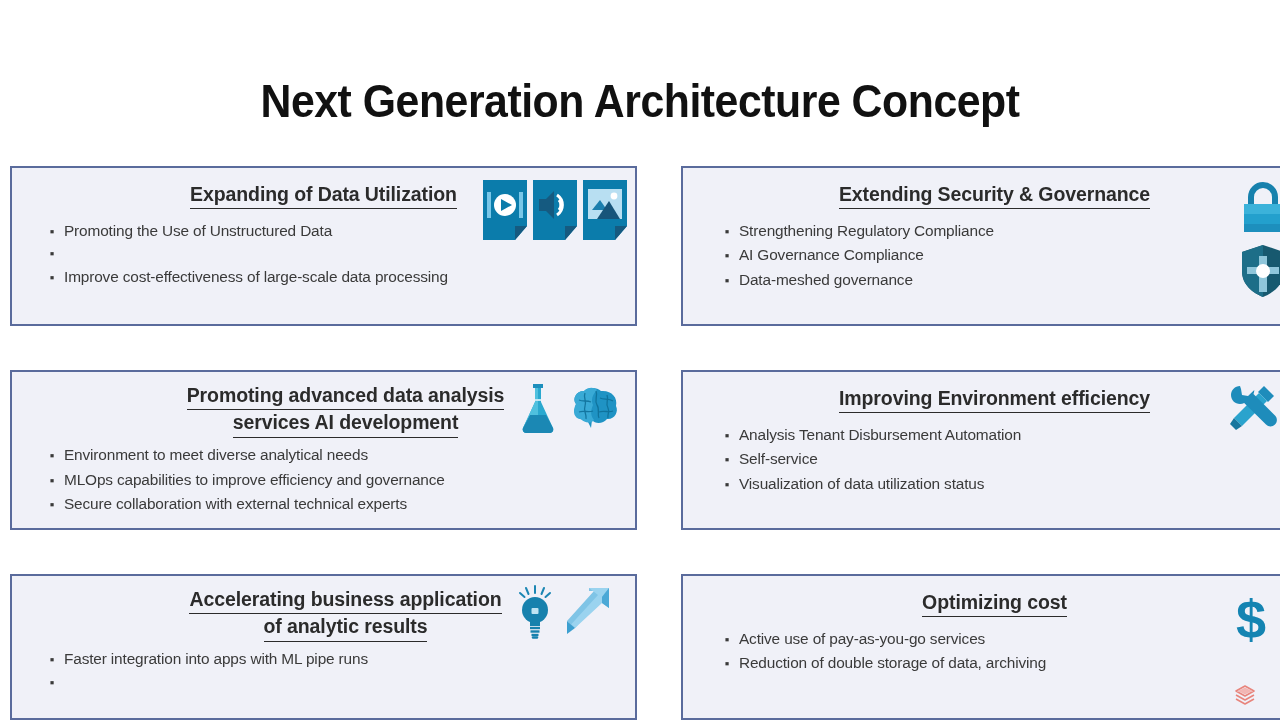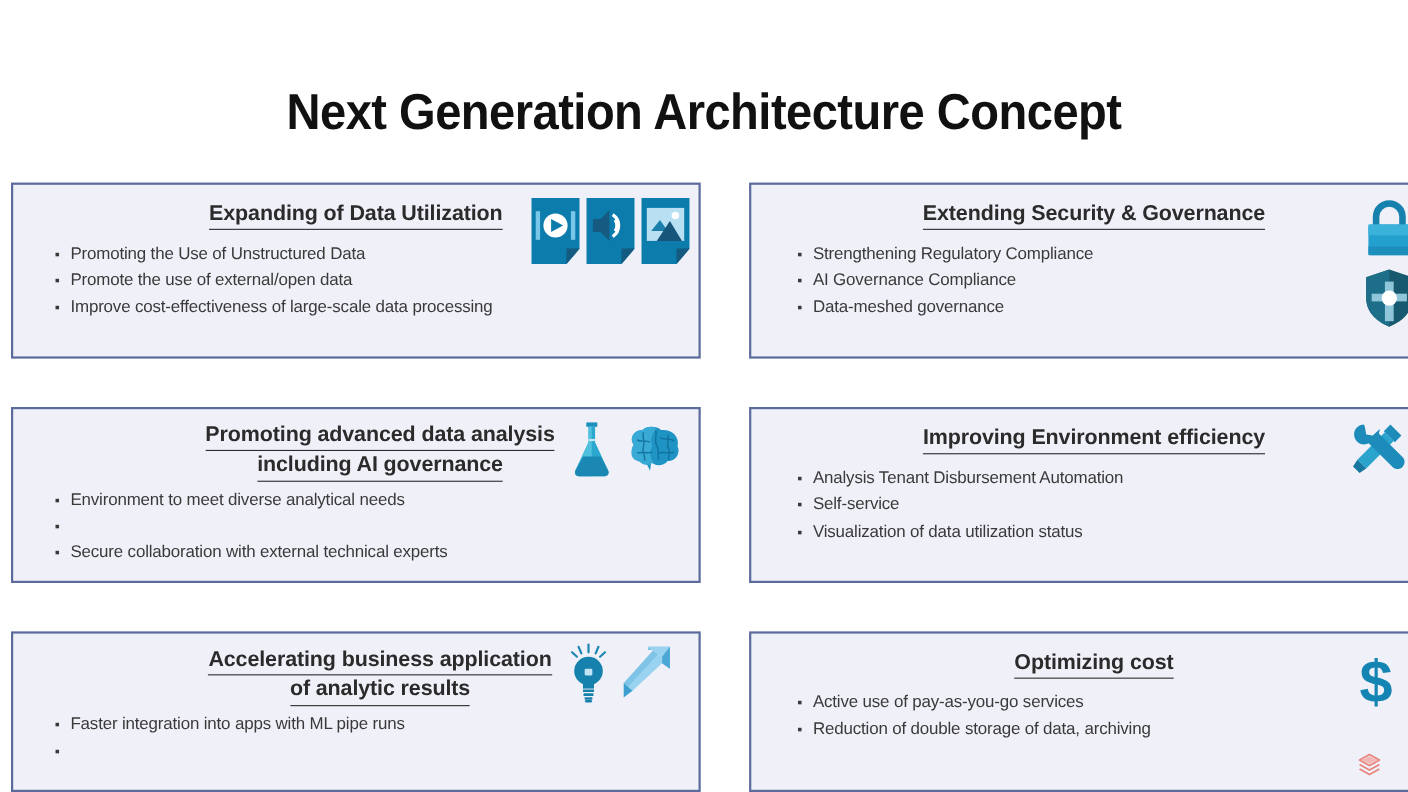--- a/index.html
+++ b/index.html
@@ -144,21 +144,20 @@
     <div class="card-title">
       <span class="t-line">Expanding of Data Utilization</span>
     </div>
     <ul class="bullets card-body">
       <li class="bullet-row">
         <span class="bullet-dot">▪</span>
         <span class="bullet-text">Promoting the Use of Unstructured Data</span>
       </li>
       <li class="bullet-row">
         <span class="bullet-dot">▪</span>
-        <span class="bullet-text">Promote the use of external/open data</span>
       </li>
       <li class="bullet-row">
         <span class="bullet-dot">▪</span>
         <span class="bullet-text">Improve cost-effectiveness of large-scale data processing</span>
       </li>
     </ul>
     <div class="icon-area ia-c1">
 
       <span>
         <svg width="44" height="60" viewBox="0 0 44 60">
@@ -230,29 +229,30 @@
           <rect x="7" y="23" width="32" height="7" fill="#8fc6da"></rect>
           <circle cx="23" cy="27" r="7" fill="#ffffff"></circle>
         </svg>
       </span>
     </div>
   </div>
 
   <div class="card col-left two-line">
     <div class="card-title">
       <span class="t-line">Promoting advanced data analysis</span><br>
-      <span class="t-line">including AI governance</span>
+      <span class="t-line">services AI development</span>
     </div>
     <ul class="bullets card-body">
       <li class="bullet-row">
         <span class="bullet-dot">▪</span>
         <span class="bullet-text">Environment to meet diverse analytical needs</span>
       </li>
       <li class="bullet-row">
         <span class="bullet-dot">▪</span>
+        <span class="bullet-text">MLOps capabilities to improve efficiency and governance</span>
       </li>
       <li class="bullet-row">
         <span class="bullet-dot">▪</span>
         <span class="bullet-text">Secure collaboration with external technical experts</span>
       </li>
     </ul>
     <div class="icon-area ia-c3">
       <span>
         <svg width="38" height="52" viewBox="0 0 38 52">
           <rect x="14" y="2" width="10" height="4" fill="#1d8fbd"></rect>

